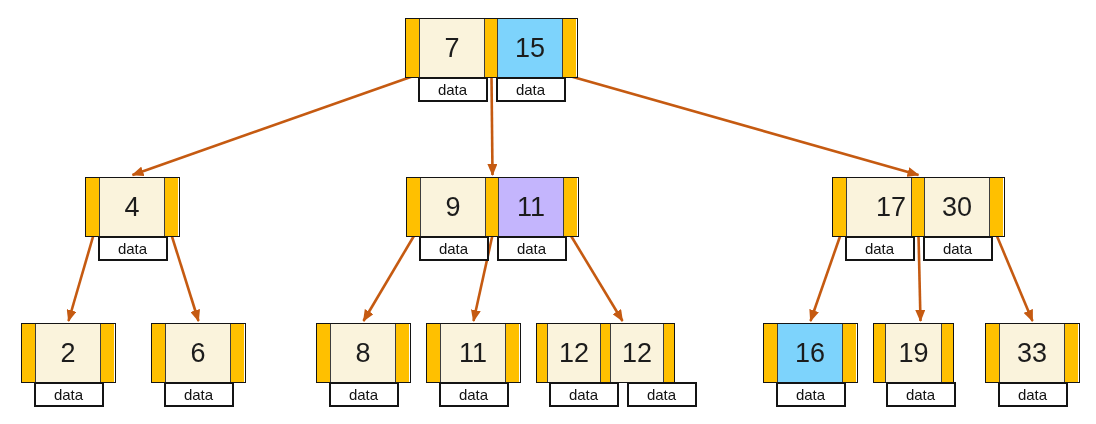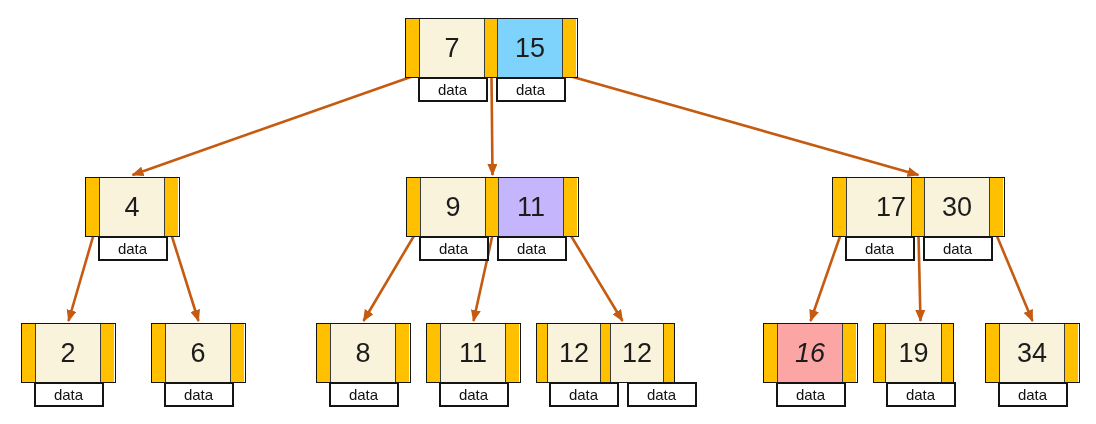--- a/index.html
+++ b/index.html
@@ -216,21 +216,21 @@
       <div class="data-box" style="left: 12.5px; background: rgb(255, 255, 255); border-color: rgb(20, 20, 20);">
         <span>data</span>
       </div>
       <div class="data-box" style="left: 90.5px; background: rgb(255, 255, 255); border-color: rgb(20, 20, 20);">
         <span>data</span>
       </div>
     </div>
     <div class="btree-node" style="left: 763px; top: 323px; width: 95px;">
       <div class="node-main" style="border-color: rgb(20, 20, 20);">
         <div class="seg-bar first" style="background: rgb(255, 192, 0);"></div>
-        <div class="seg-cell" style="background: #fca5a5; font-style: italic;">
+        <div class="seg-cell" style="background: #7dd3fc;">
           <span>16</span>
         </div>
         <div class="seg-bar last" style="background: rgb(255, 192, 0);"></div>
       </div>
       <div class="data-box" style="left: 12.5px; background: rgb(255, 255, 255); border-color: rgb(20, 20, 20);">
         <span>data</span>
       </div>
     </div>
     <div class="btree-node" style="left: 873px; top: 323px; width: 81px;">
       <div class="node-main" style="border-color: rgb(20, 20, 20);">
@@ -241,21 +241,21 @@
         <div class="seg-bar last" style="background: rgb(255, 192, 0);"></div>
       </div>
       <div class="data-box" style="left: 12.5px; background: rgb(255, 255, 255); border-color: rgb(20, 20, 20);">
         <span>data</span>
       </div>
     </div>
     <div class="btree-node" style="left: 985px; top: 323px; width: 95px;">
       <div class="node-main" style="border-color: rgb(20, 20, 20);">
         <div class="seg-bar first" style="background: rgb(255, 192, 0);"></div>
         <div class="seg-cell" style="background: rgb(250, 243, 220);">
-          <span>34</span>
+          <span>33</span>
         </div>
         <div class="seg-bar last" style="background: rgb(255, 192, 0);"></div>
       </div>
       <div class="data-box" style="left: 12.5px; background: rgb(255, 255, 255); border-color: rgb(20, 20, 20);">
         <span>data</span>
       </div>
     </div>
   </div>
 
 </body></html>

